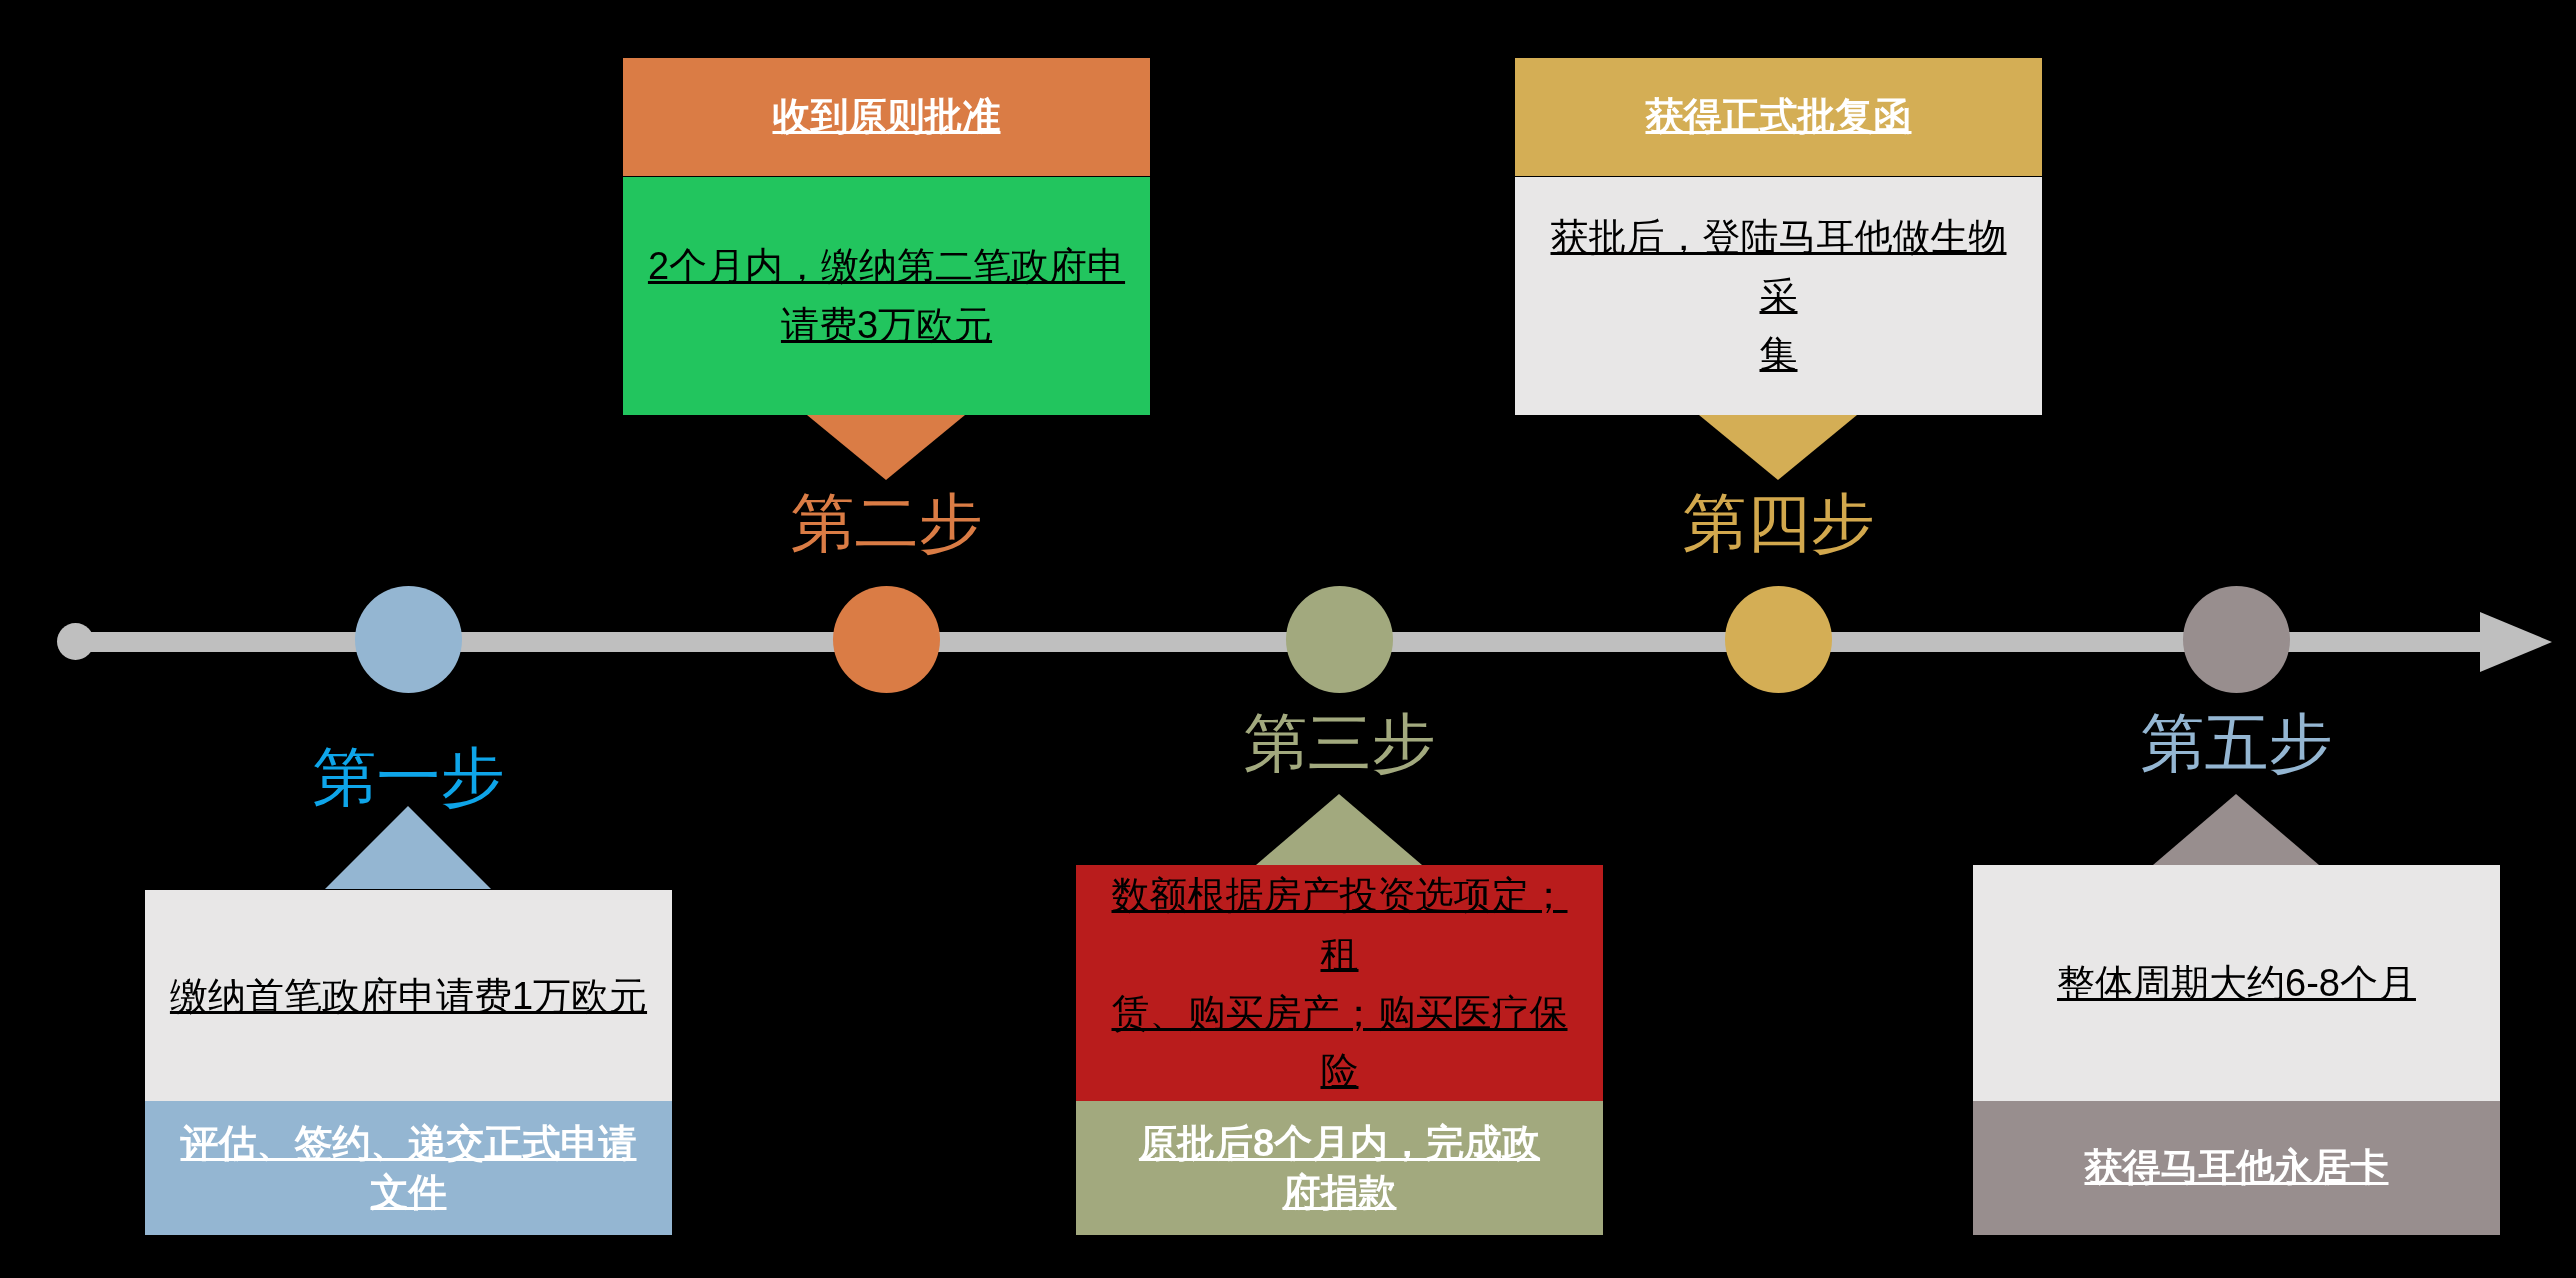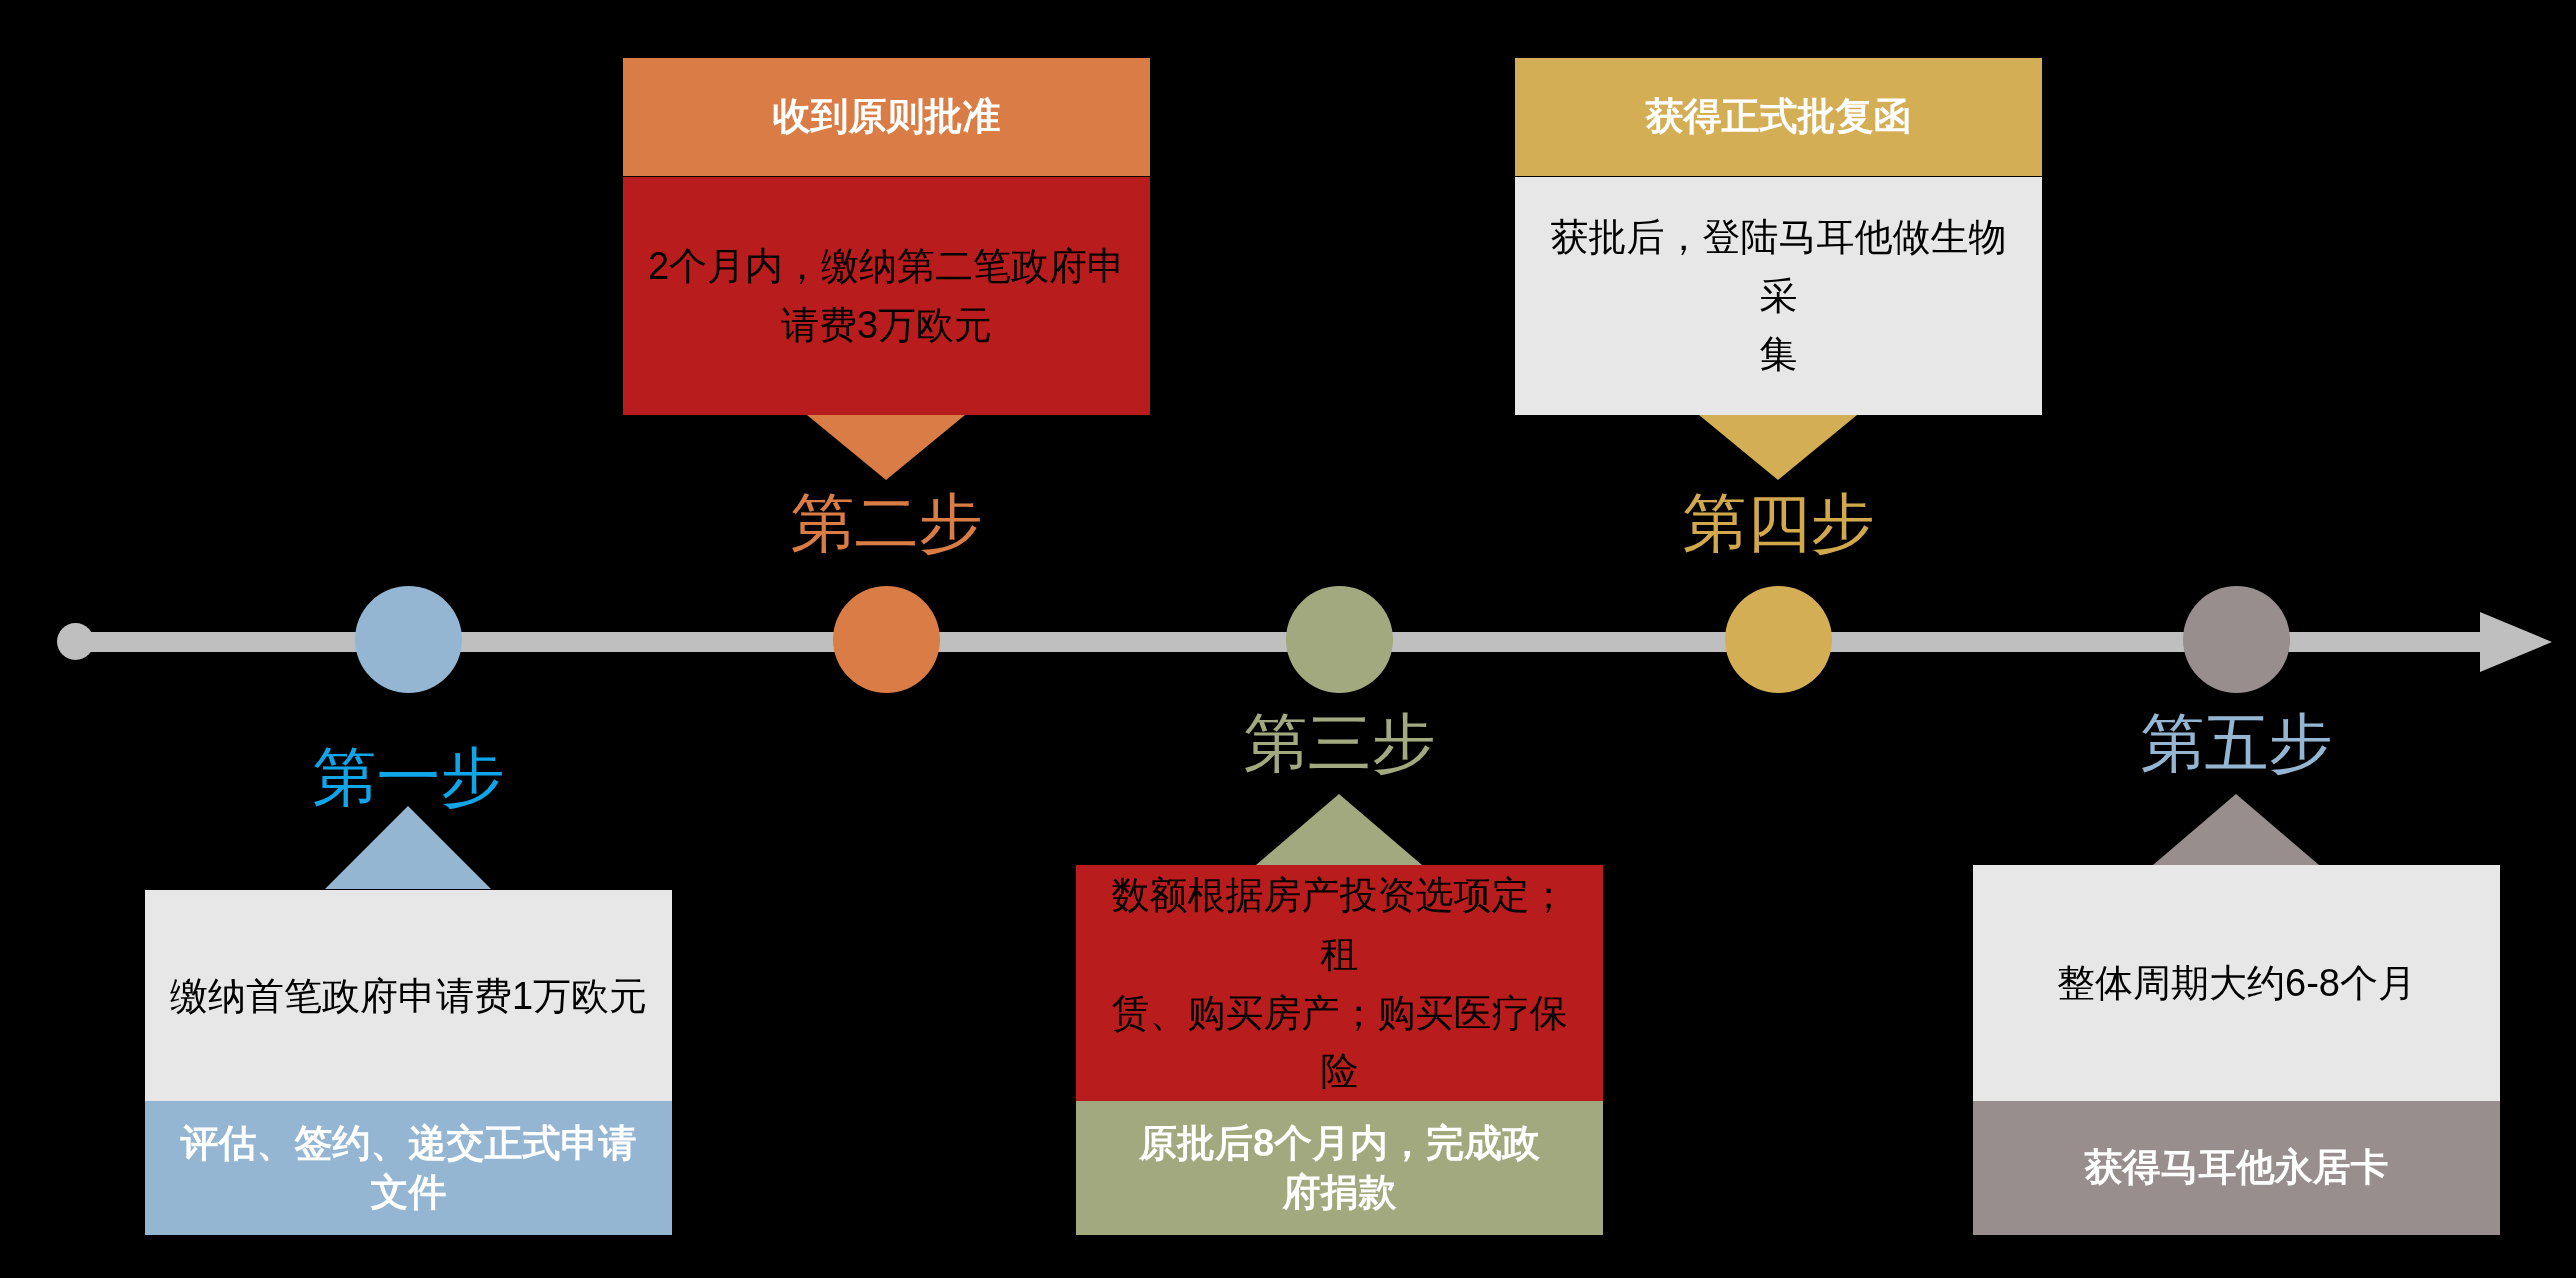--- a/index.html
+++ b/index.html
@@ -58,20 +58,21 @@
     position: absolute;
     left: 0;
     width: 527px;
     display: flex;
     align-items: center;
     justify-content: center;
     text-align: center;
     white-space: pre-line;
     box-sizing: border-box;
     padding: 0 20px;
+    text-decoration: underline;
   }
   .banner {
     color: #ffffff;
     font-weight: bold;
     font-size: 38px;
     line-height: 1.3;
   }
   .panel {
     color: #000000;
     font-size: 38px;
@@ -139,21 +140,21 @@
     <div class="dot" style="background: rgb(148, 182, 210);"></div>
     <div class="label" style="color: #0ea5e9; margin-top: 34px;">第一步</div>
     <div class="tri-up" style="border-bottom-color: rgb(148, 182, 210);"></div>
     <div class="panel" style="background: rgb(232, 231, 231); text-align: center;">缴纳首笔政府申请费1万欧元</div>
     <div class="banner" style="background: rgb(148, 182, 210);">评估、签约、递交正式申请
 文件</div>
   </div>
 
   <div class="step s2 top">
     <div class="banner" style="background: rgb(218, 124, 69);">收到原则批准</div>
-    <div class="panel" style="background: #b91c1c;">2个月内，缴纳第二笔政府申
+    <div class="panel" style="background: #22c55e;">2个月内，缴纳第二笔政府申
 请费3万欧元</div>
     <div class="tri-down" style="border-top-color: rgb(218, 124, 69);"></div>
     <div class="label" style="color: rgb(218, 124, 69);">第二步</div>
     <div class="dot" style="background: rgb(218, 124, 69);"></div>
   </div>
 
   <div class="step s3 bottom">
     <div class="dot" style="background: rgb(162, 169, 126);"></div>
     <div class="label" style="color: rgb(162, 169, 126);">第三步</div>
     <div class="tri-up" style="border-bottom-color: rgb(162, 169, 126);"></div>

